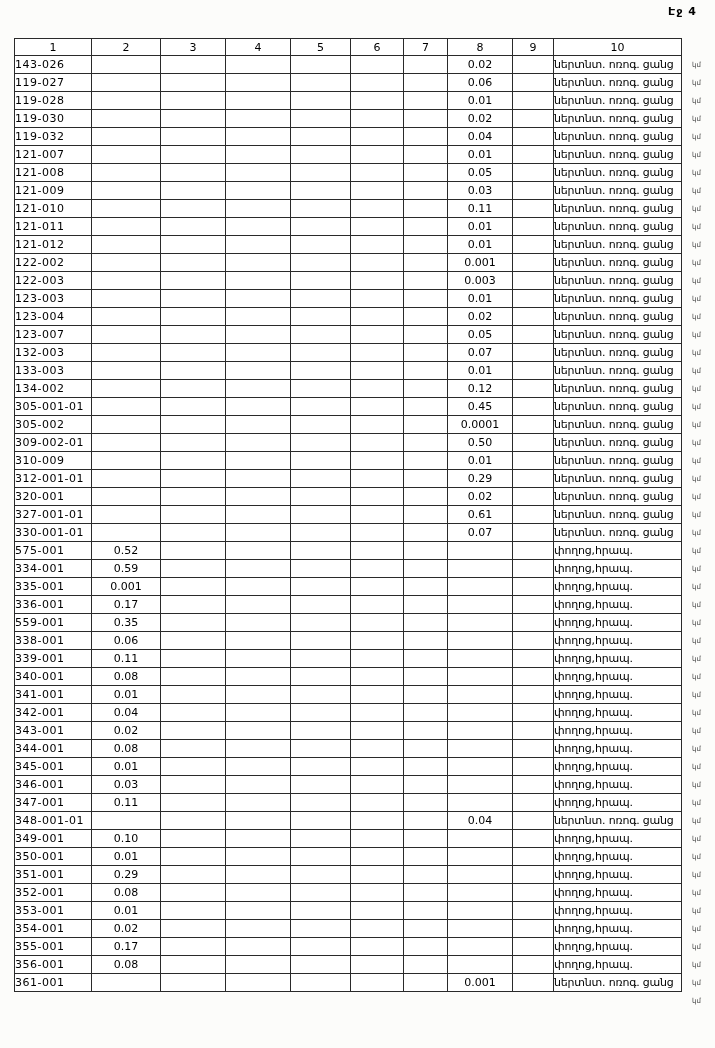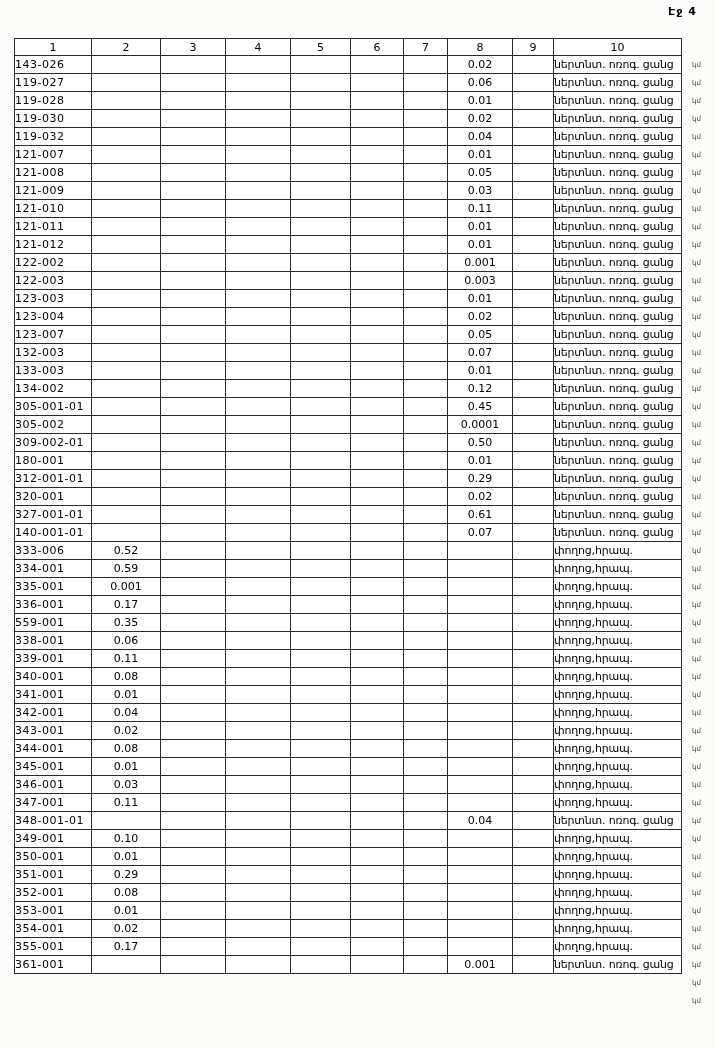--- a/index.html
+++ b/index.html
@@ -325,21 +325,21 @@
           <td class="num"></td>
           <td class="num"></td>
           <td class="num"></td>
           <td class="num"></td>
           <td class="num"></td>
           <td class="num">0.50</td>
           <td class="num"></td>
           <td class="cat">ներտնտ. ոռոգ. ցանց</td>
         </tr>
         <tr>
-          <td class="code">180-001</td>
+          <td class="code">310-009</td>
           <td class="num"></td>
           <td class="num"></td>
           <td class="num"></td>
           <td class="num"></td>
           <td class="num"></td>
           <td class="num"></td>
           <td class="num">0.01</td>
           <td class="num"></td>
           <td class="cat">ներտնտ. ոռոգ. ցանց</td>
         </tr>
@@ -373,33 +373,33 @@
           <td class="num"></td>
           <td class="num"></td>
           <td class="num"></td>
           <td class="num"></td>
           <td class="num"></td>
           <td class="num">0.61</td>
           <td class="num"></td>
           <td class="cat">ներտնտ. ոռոգ. ցանց</td>
         </tr>
         <tr>
-          <td class="code">140-001-01</td>
+          <td class="code">330-001-01</td>
           <td class="num"></td>
           <td class="num"></td>
           <td class="num"></td>
           <td class="num"></td>
           <td class="num"></td>
           <td class="num"></td>
           <td class="num">0.07</td>
           <td class="num"></td>
           <td class="cat">ներտնտ. ոռոգ. ցանց</td>
         </tr>
         <tr>
-          <td class="code">333-006</td>
+          <td class="code">575-001</td>
           <td class="num">0.52</td>
           <td class="num"></td>
           <td class="num"></td>
           <td class="num"></td>
           <td class="num"></td>
           <td class="num"></td>
           <td class="num"></td>
           <td class="num"></td>
           <td class="cat">փողոց,հրապ.</td>
         </tr>
@@ -651,20 +651,32 @@
           <td class="num"></td>
           <td class="num"></td>
           <td class="num"></td>
           <td class="num"></td>
           <td class="num"></td>
           <td class="cat">փողոց,հրապ.</td>
         </tr>
         <tr>
           <td class="code">355-001</td>
           <td class="num">0.17</td>
+          <td class="num"></td>
+          <td class="num"></td>
+          <td class="num"></td>
+          <td class="num"></td>
+          <td class="num"></td>
+          <td class="num"></td>
+          <td class="num"></td>
+          <td class="cat">փողոց,հրապ.</td>
+        </tr>
+        <tr>
+          <td class="code">356-001</td>
+          <td class="num">0.08</td>
           <td class="num"></td>
           <td class="num"></td>
           <td class="num"></td>
           <td class="num"></td>
           <td class="num"></td>
           <td class="num"></td>
           <td class="num"></td>
           <td class="cat">փողոց,հրապ.</td>
         </tr>
         <tr>

